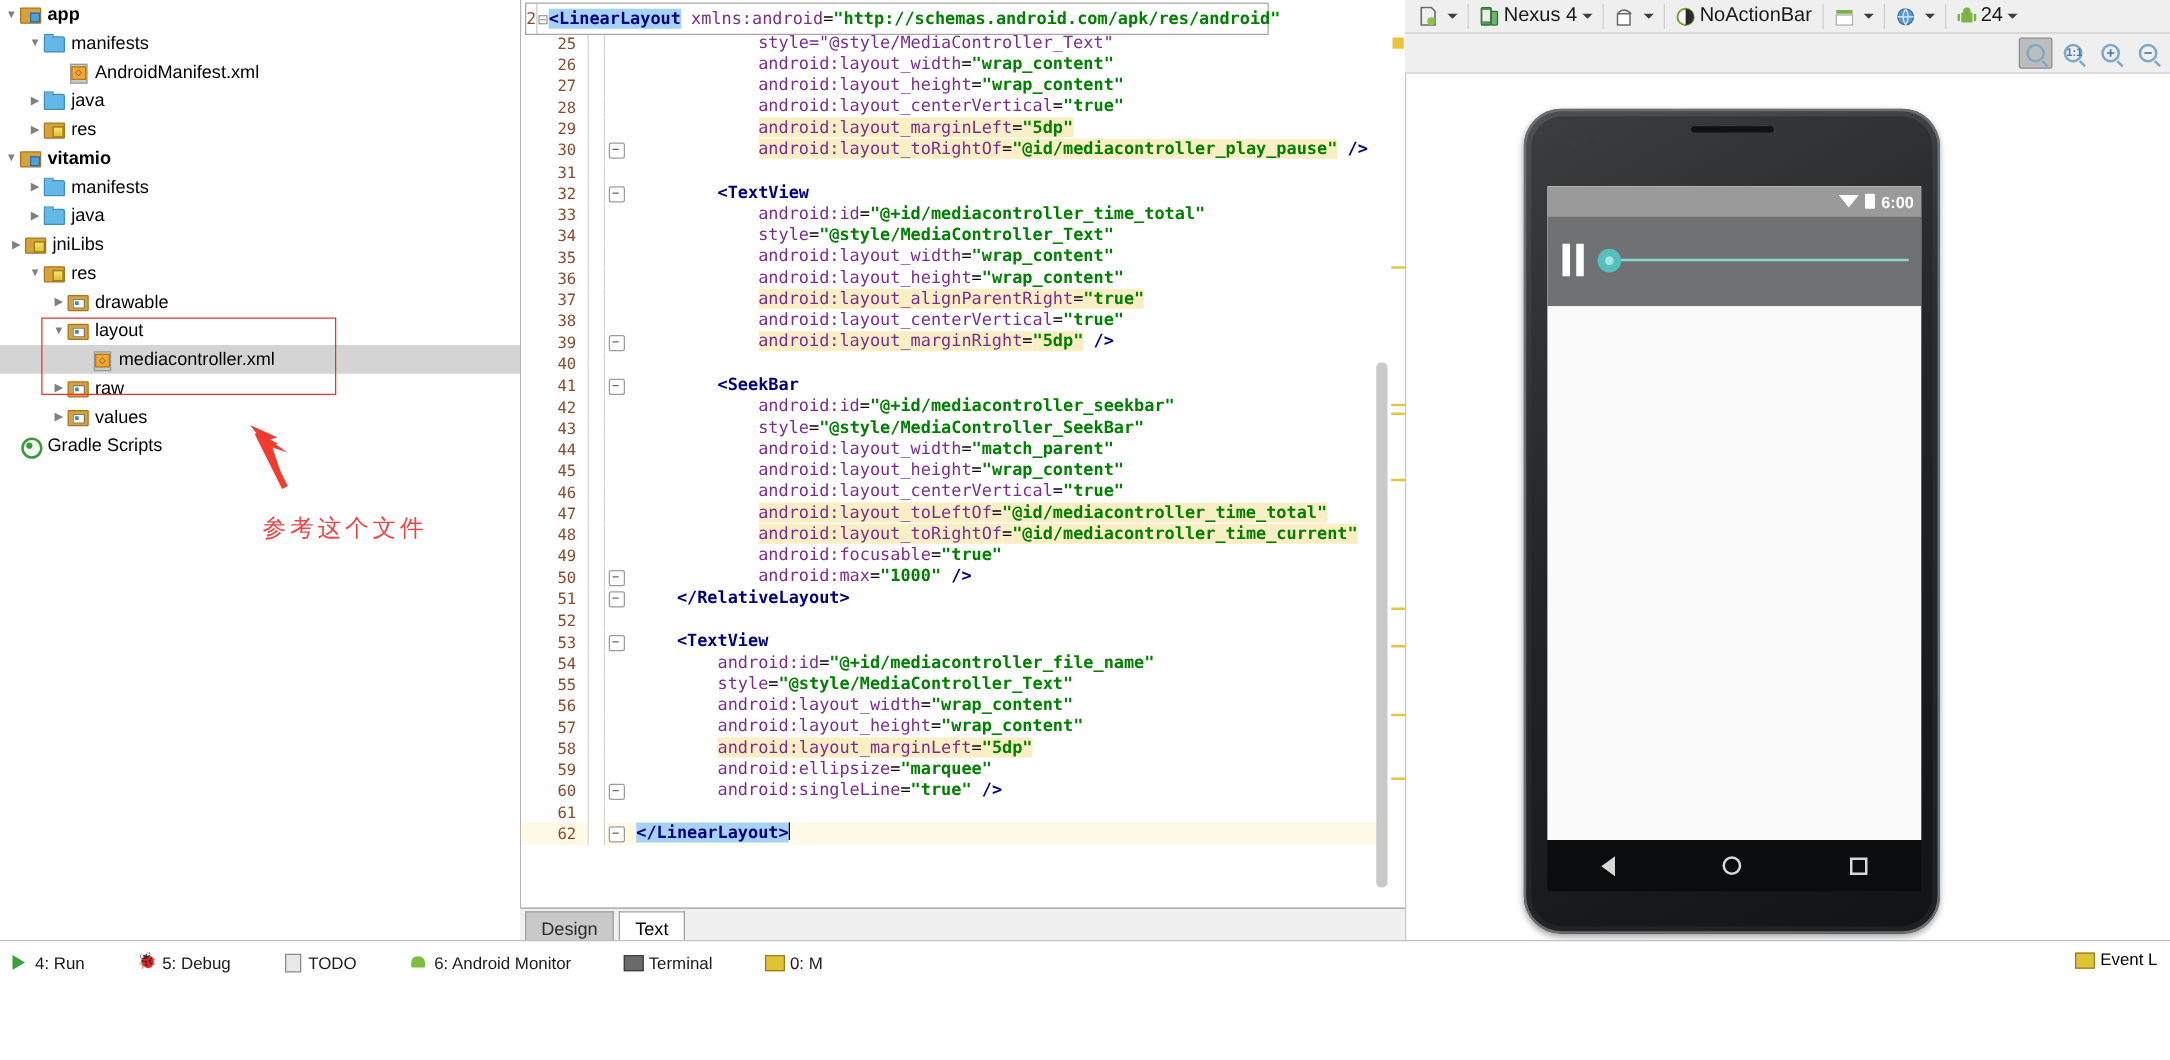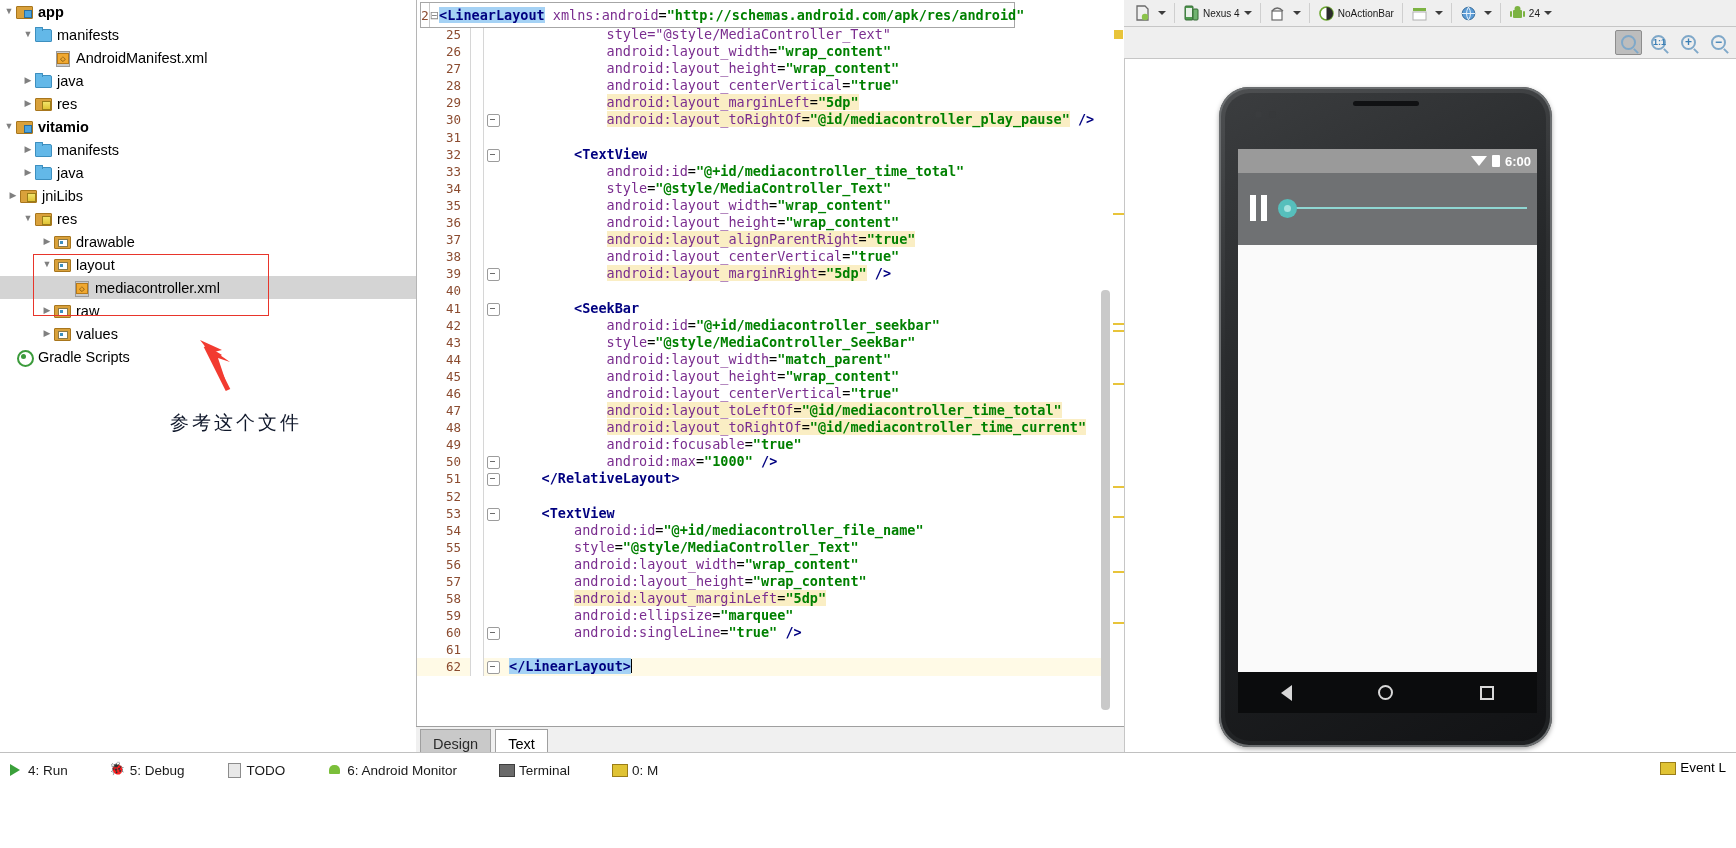--- a/index.html
+++ b/index.html
@@ -40,21 +40,21 @@
   .ico.gradle { width:17px; height:15px;}
   .ico.gradle:before { content:""; position:absolute; left:1px; top:1px; width:13px; height:13px;
     border:2px solid #3b9b3b; border-radius:50%; background:#fff; }
   .ico.gradle:after { content:""; position:absolute; left:5px; top:5px; width:5px; height:5px;
     background:#3b9b3b; border-radius:50%; }
   .tree-label { font-size:14.5px; }
   .tree-label.bold { font-weight:bold; }
 
   
   #annot-box { position:absolute; border:1.5px solid #e8352b; pointer-events:none; }
-  #annot-text { position:absolute; color:#0f172a; font-size:19px; letter-spacing:3px; white-space:nowrap; }
+  #annot-text { position:absolute; color:#ef4444; font-size:19px; letter-spacing:3px; white-space:nowrap;margin-left:40px; }
 
   
   #editor-pane { position:absolute; left:416px; top:0; width:708px; height:752px; background:#fff;
     border-left:1px solid #b5b5b5; }
   #breadcrumb-strip { position:absolute; left:0; top:0; width:595px; height:26px; background:#fff;
     border:1px solid #a6a6a6; z-index:30; display:flex; align-items:center; }
   #bc-lineno { width:53px; text-align:center; font-family:"DejaVu Sans Mono", monospace; font-size:13px; color:#8b4b2f; }
   #bc-gutter { width:13px; height:100%; border-left:1px solid #c9c9c9; }
   #bc-fold { width:18px; text-align:center; color:#8a8a8a; font-size:11px; }
   #bc-code { font-family:"DejaVu Sans Mono", monospace; font-size:13.5px; white-space:pre; }
@@ -92,21 +92,21 @@
     border-top:1px solid #9f9f9f; display:flex; align-items:flex-end; }
   .etab { height:25px; padding:4px 12px 0 12px; font-size:14.5px; display:flex; align-items:center;
     border:1px solid #9f9f9f; border-bottom:none; margin-left:4px; }
   .etab.inactive { background:#c9c9c9; color:#2b2b2b; }
   .etab.active { background:#fff; color:#000; }
 
   
   #preview-pane { position:absolute; left:1124px; top:0; width:612px; height:752px; background:#fff; }
   #preview-toolbar { position:absolute; left:0; top:0; width:612px; height:27px; background:#efefef;
     border-bottom:1px solid #c6c6c6; display:flex; align-items:center; padding-left:6px; }
-  .tb-item { display:flex; align-items:center; height:22px; padding:0 4px; font-size:10px; color:#1a1a1a; }
+  .tb-item { display:flex; align-items:center; height:22px; padding:0 4px; font-size:16px; color:#1a1a1a; }
   .tb-sep { width:1px; height:20px; background:#cfcfcf; margin:0 4px; }
   .caret { width:0; height:0; border-left:4px solid transparent; border-right:4px solid transparent;
     border-top:4px solid #3c3c3c; margin-left:4px; }
   .tb-ico { width:17px; height:17px; position:relative; margin-right:3px; }
 
   #preview-toolbar2 { position:absolute; left:0; top:27px; width:612px; height:32px; background:#efefef;
     border-bottom:1px solid #c6c6c6; display:flex; align-items:center; justify-content:flex-end; padding-right:4px;}
   .zbtn { width:27px; height:25px; margin-left:3px; display:flex; align-items:center; justify-content:center;
     border:1px solid transparent; border-radius:2px; }
   .zbtn.pressed { background:#bdbdbd; border:1px solid #8d8d8d; }

